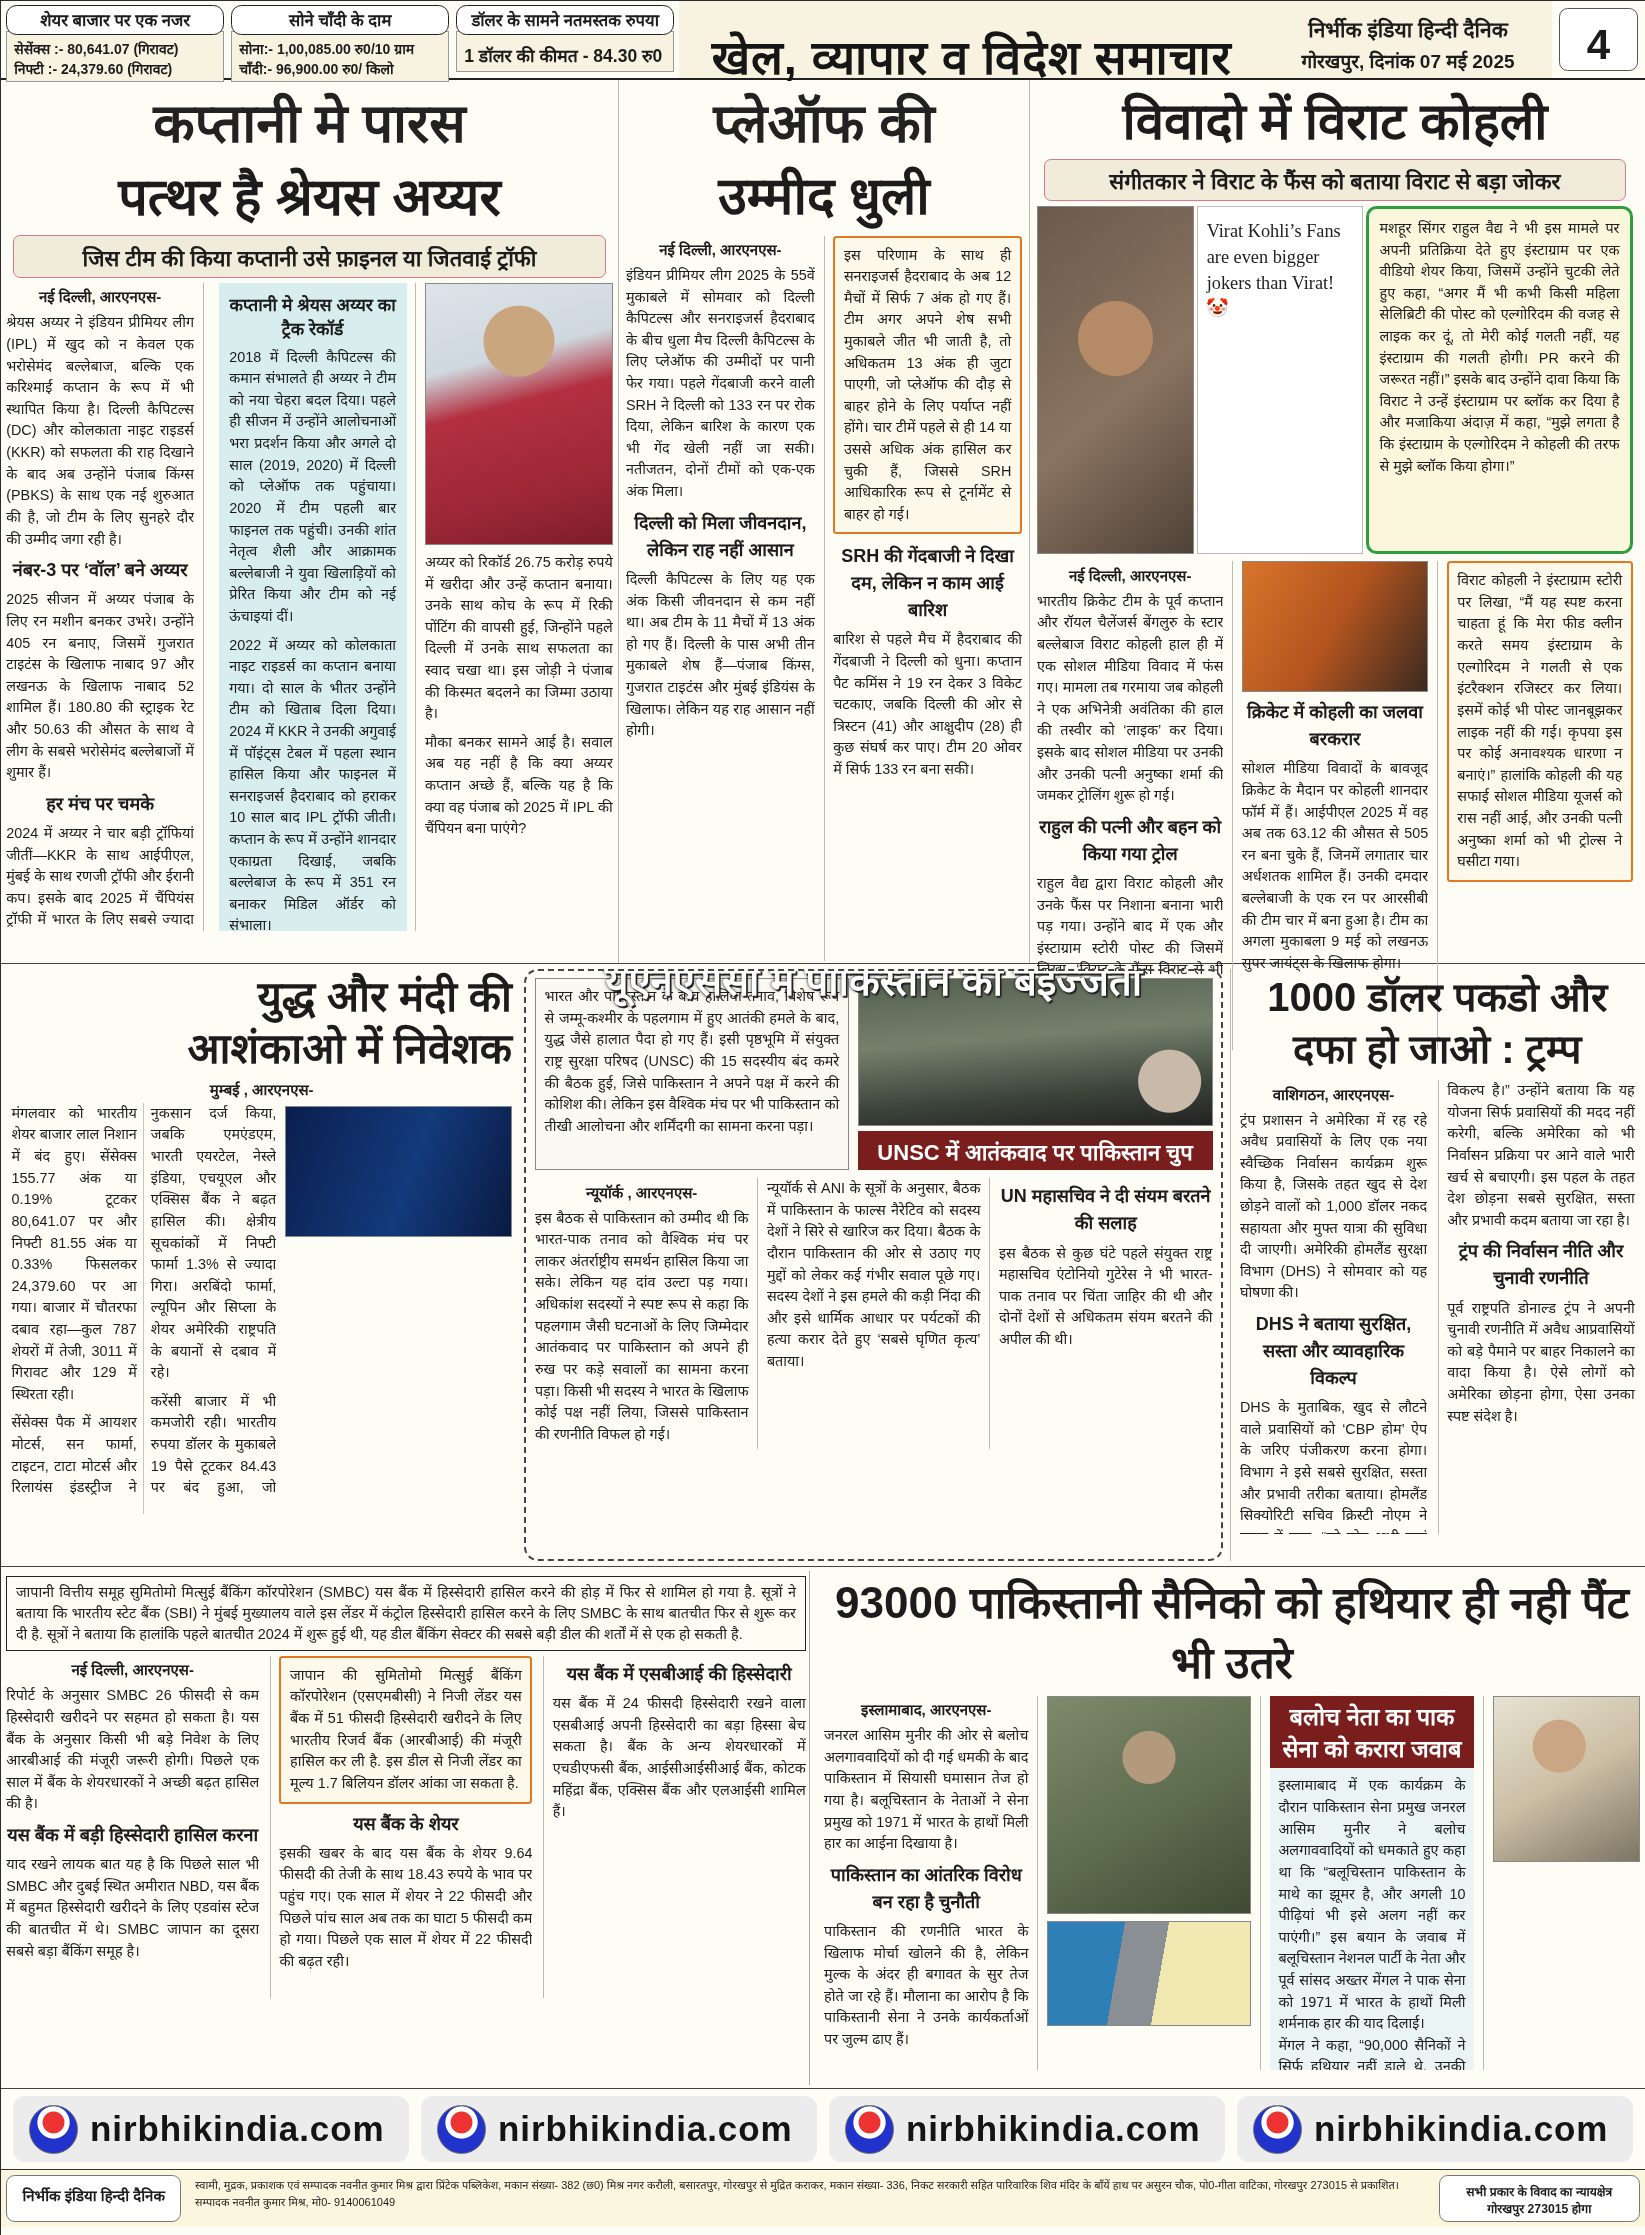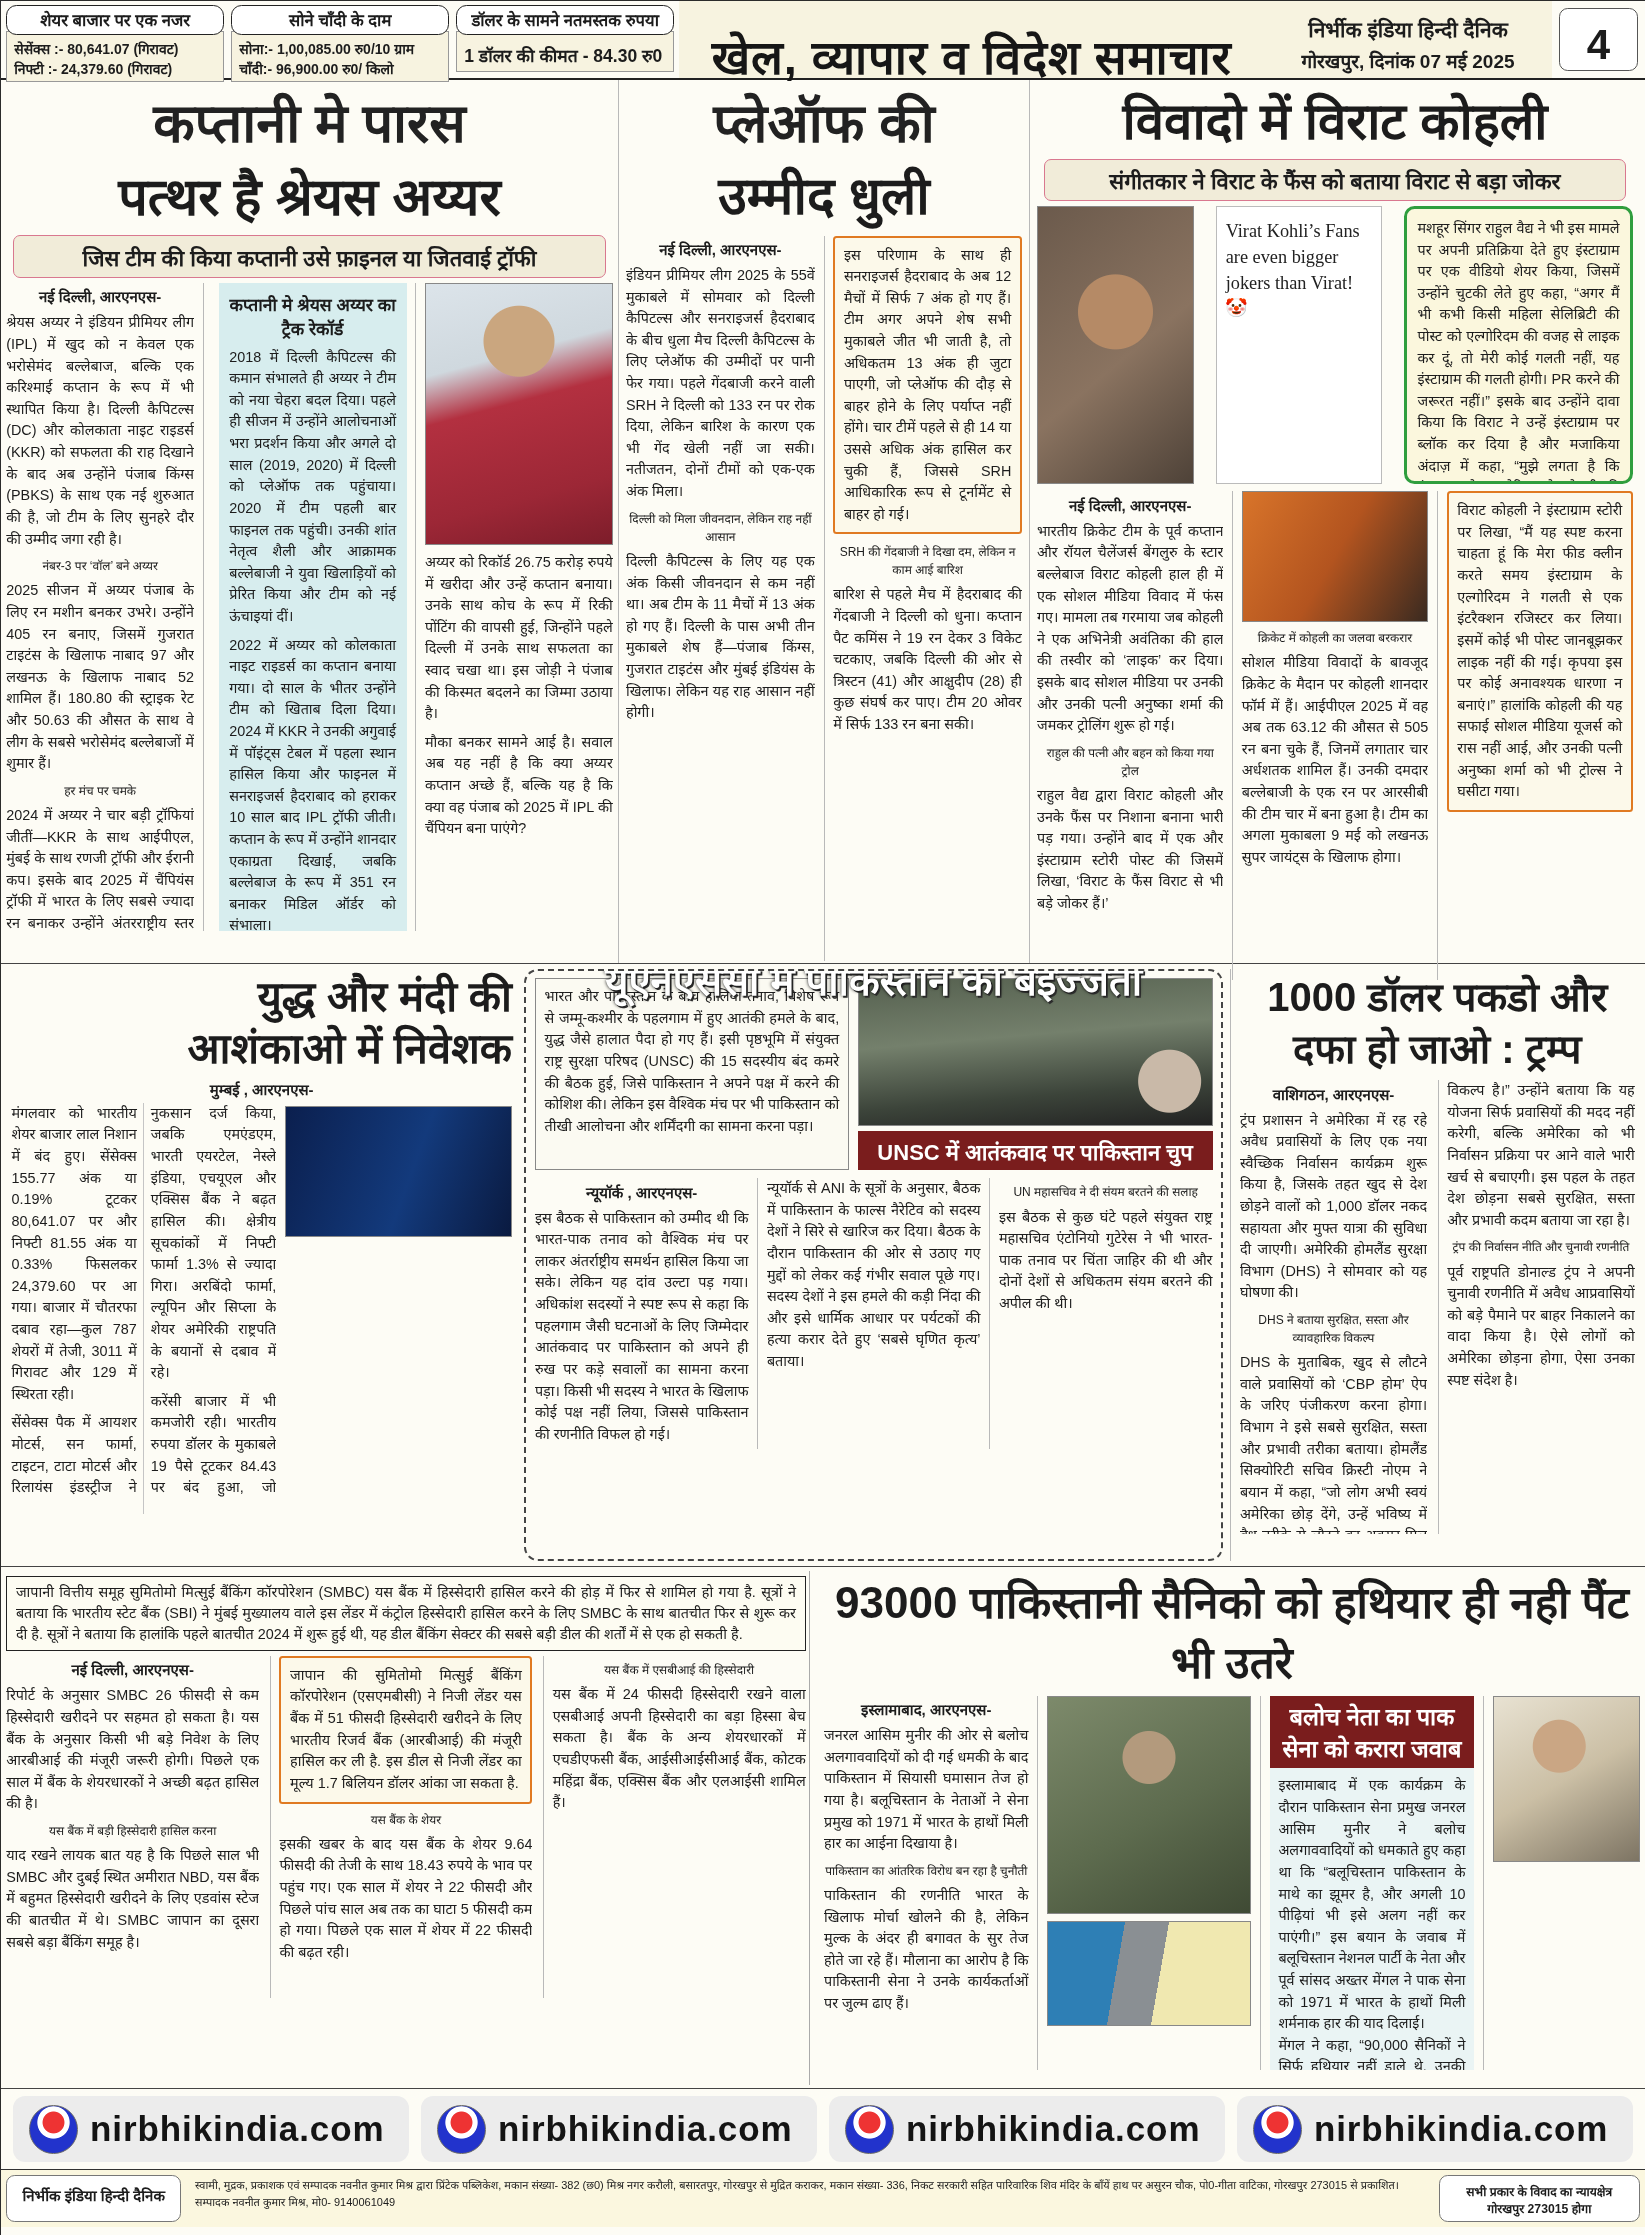--- a/index.html
+++ b/index.html
@@ -25,21 +25,21 @@
   .pnum{ width:79px; border:1.7px solid #555; border-radius:8.7px; margin:7px; background:#fff;
          font-size:42px; font-weight:700; text-align:center; padding-top:12.2px;}
 
   
   .kicker{ text-align:center; font-weight:800; color:#222; }
   .pinkbox{ border:1.7px solid #d9788f; background:#f1ecd9; border-radius:7px; text-align:center;
             font-weight:800; font-size:22px; padding:5.2px 8.7px; margin:5.2px 7px;}
   .dateline{ text-align:center; font-weight:800; font-size:15px; margin:3.5px 0;}
   .bodytxt{ font-size:14.4px; line-height:1.5; text-align:justify; }
   .bodytxt p{ margin-bottom:7px; }
-  .bsub{ font-weight:400; text-align:center; font-size:12px; margin:5.2px 0; }
+  .bsub{ font-weight:700; text-align:center; font-size:18px; margin:5.2px 0; }
   .cols2{ columns:2; column-gap:14px; column-rule:0.9px solid #c5c5c5; }
   .tealbox{ background:#d7edee; padding:8.7px 10.5px; }
   .tealbox .tb-title{ font-weight:800; font-size:17.5px; text-align:center; margin-bottom:7px;}
   .greenbox{ border:3.5px solid #2f9e3e; border-radius:10.5px; background:#fbf7dd; padding:8.7px 10.5px;
              font-size:14.4px; line-height:1.5; text-align:justify;}
   .orangebox{ border:2.6px solid #e07a22; background:#fcf9ea; border-radius:3.5px; padding:7px 8.7px;
               font-size:14.4px; line-height:1.5; text-align:justify;}
   .redband{ background:#7a1d1d; color:#fff; font-weight:800; text-align:center; padding:4.4px 3.5px;
             font-size:22px; }
   .photo{ width:100%; border:0.9px solid #888; }
@@ -56,21 +56,21 @@
   .ph-iyer{ height:262px; background:
       radial-gradient(circle at 50% 22%, #caa67f 0 35px, transparent 36px),
       linear-gradient(165deg,#dce4ea 0%,#cfd8de 30%,#b33040 46%,#9c2736 78%,#7d1d2a 100%);}
   .a-ummid{ width:411px; padding:3.5px 7px; }
   .a-ummid .kicker{ font-size:54px; }
   .a-ummid .hl{ font-size:52px; text-align:center; font-weight:800;}
   .um-cols{ display:flex; gap:8.7px; height:725px; overflow:hidden; margin-top:7px;}
   .um-cols .c{ flex:1; overflow:hidden;}
   .a-kohli{ width:611px; padding:3.5px 7px; }
   .a-kohli .hl{ font-size:51px; text-align:center; font-weight:800;}
-  .ko-top{ display:flex; gap:22px; margin-top:5.2px; height:278px;}
+  .ko-top{ display:flex; gap:3px; margin-top:5.2px; height:348px;}
   .ph-vaidya{ width:157px; height:100%; background:
       radial-gradient(circle at 50% 38%, #b58a66 0 37px, transparent 38px),
       linear-gradient(140deg,#6b5a4c,#8a7360 55%,#4e4238);}
   .quotecard{ width:166px; background:#fff; border:0.9px solid #bbb; padding:12.2px 8.7px; font-family:"Liberation Serif","DejaVu Serif",serif;
               font-size:18.3px; line-height:1.4; color:#222;}
   .ko-green{ flex:1; overflow:hidden;}
   .ko-cols{ display:flex; gap:8.7px; height:489px; overflow:hidden; margin-top:7px;}
   .ko-cols .c{ flex:1; overflow:hidden;}
   .ph-kohli-story{ height:131px; background:linear-gradient(120deg,#d8742a,#b3541f 50%,#3a2a20);}
 

